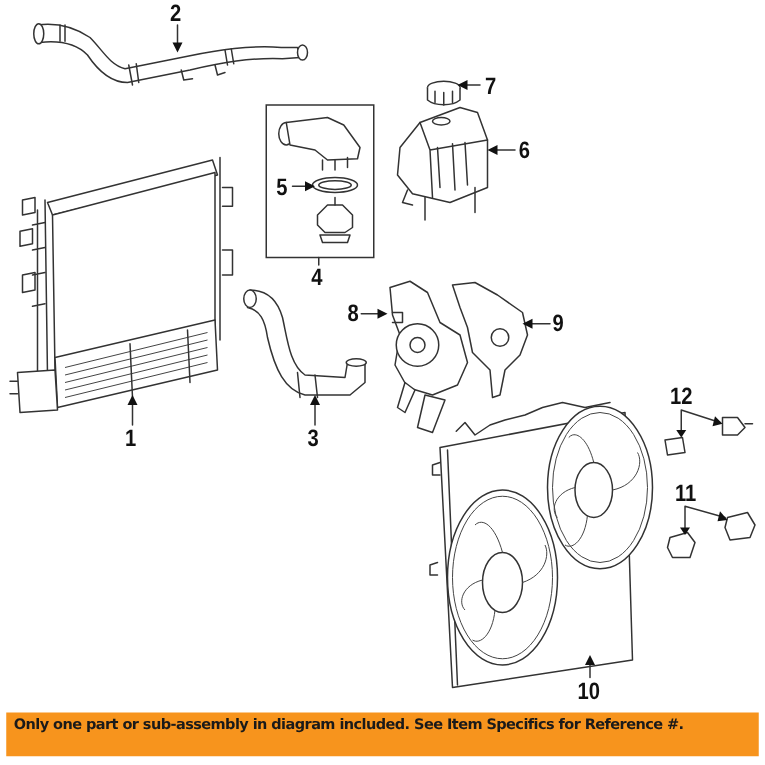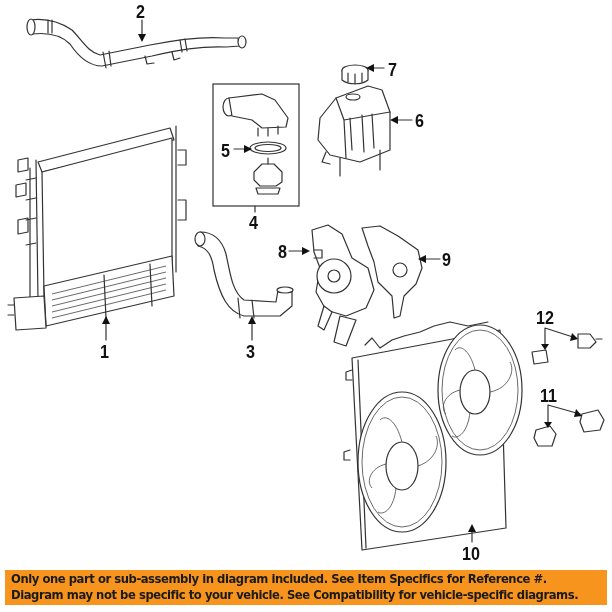--- a/index.html
+++ b/index.html
@@ -164,16 +164,15 @@
 <div class="lbl" style="left:415px;top:111px;">6</div>
 <div class="lbl" style="left:388px;top:60px;">7</div>
 <div class="lbl" style="left:278px;top:242px;">8</div>
 <div class="lbl" style="left:442px;top:250px;">9</div>
 <div class="lbl" style="left:462px;top:544px;">10</div>
 <div class="lbl" style="left:540px;top:386px;">11</div>
 <div class="lbl" style="left:536px;top:308px;">12</div>
 
 <div class="banner">
   <div>Only one part or sub-assembly in diagram included. See Item Specifics for Reference #.</div>
-  <div>Diagram may not be specific to your vehicle. See Compatibility for vehicle-specific diagrams.</div>
 </div>
 
 </div>
 
 </body></html>

